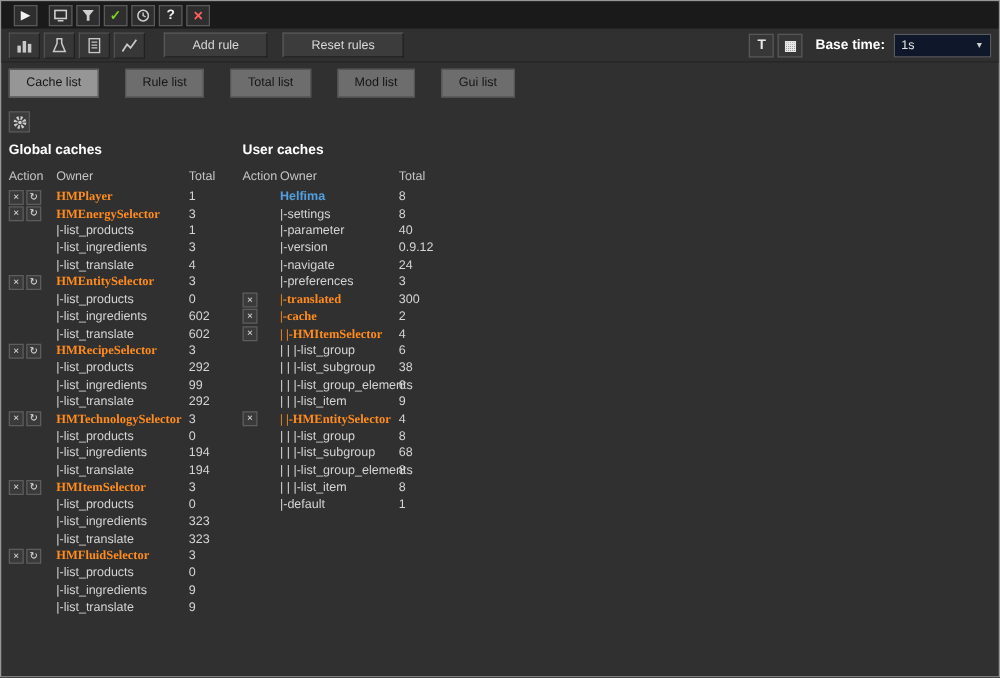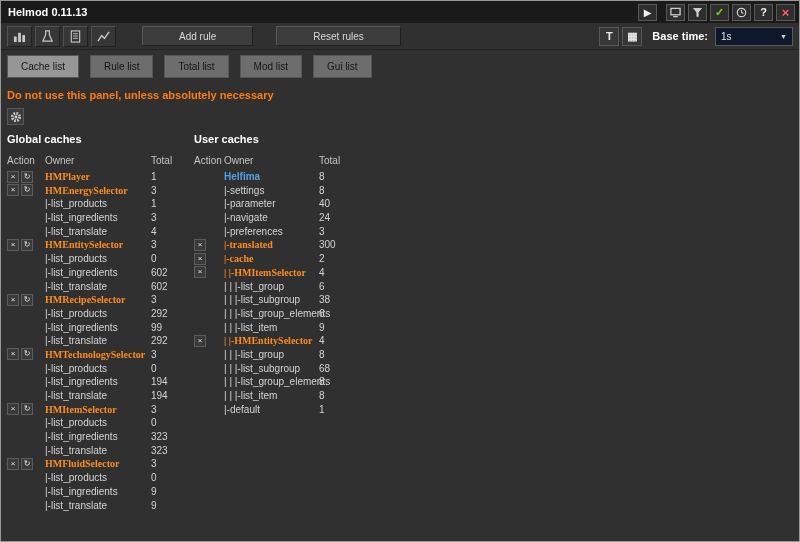--- a/index.html
+++ b/index.html
@@ -18,36 +18,36 @@
   .tb-btn.check { color: #7ed321; font-weight: bold; font-size: 11px; }
   .tb-btn.help { color: #f2f2f2; font-weight: bold; font-size: 11px; }
   .tb-btn.close { color: #ff5f5f; font-weight: bold; font-size: 13px; }
 
   
   .toolbar { height: 27px; display: flex; align-items: center; padding: 2px 6px;
              border-bottom: 1px solid #242424; flex: 0 0 auto; background: #313031; }
   .tool-btn { width: 25px; height: 21px; margin-right: 3px; background: #373737; border: 1px solid #515151;
               border-bottom-color: #202020; border-right-color: #202020;
               display: flex; align-items: center; justify-content: center; padding: 0; cursor: pointer; }
-  .txt-btn { margin-left: 23px; height: 20px; padding: 0 36px; background: #3c3c3c; border: 1px solid #585858;
+  .txt-btn { margin-left: 12px; height: 20px; padding: 0 22px; background: #3c3c3c; border: 1px solid #585858;
              border-bottom-color: #1f1f1f; border-right-color: #1f1f1f; color: #d8d8d8; font-size: 10px;
              cursor: pointer; font-family: "Liberation Sans", sans-serif; }
   .toolbar-right { margin-left: auto; display: flex; align-items: center; }
   .sq-btn { width: 20px; height: 19px; margin-left: 3px; background: #373737; border: 1px solid #585858;
             color: #e8e8e8; font-size: 11px; font-weight: bold; display: flex; align-items: center;
             justify-content: center; padding: 0; cursor: pointer; font-family: "Liberation Sans", sans-serif; }
   .base-time-label { font-size: 11px; font-weight: bold; color: #ffffff; margin: 0 7px 0 10px; }
   .dropdown { width: 78px; height: 19px; background: #0f172a; border: 1px solid #5a5a5a;
               display: flex; align-items: center; padding: 0 5px; color: #e2e2e2; font-size: 10px; cursor: pointer; }
   .dropdown .arrow { margin-left: auto; font-size: 7px; color: #cfcfcf; }
 
   
   .content { padding: 5px 6px; flex: 1; overflow: hidden; }
   .admin-title { font-size: 12px; font-weight: bold; color: #ffffff; margin: 1px 0 7px 0; }
-  .tabs { display: flex; gap: 11px; margin-bottom: 11px; }
+  .tabs { display: flex; gap: 21px; margin-bottom: 11px; }
   .tab { padding: 5px 13px; font-size: 10px; color: #151515; background: #6d6d6d;
          border: 1px solid #555555; cursor: pointer; font-family: "Liberation Sans", sans-serif; }
   .tab.active { background: #969696; }
   .warning { color: #ff7c14; font-size: 11px; font-weight: bold; margin: 3px 0 7px 0; }
   .gear-btn { width: 17px; height: 17px; background: #3c3c3c; border: 1px solid #585858;
               display: flex; align-items: center; justify-content: center; margin-bottom: 5px;
               cursor: pointer; padding: 0; }
 
   .caches { display: flex; }
   .cache-col.global { width: 187px; }
@@ -64,21 +64,20 @@
   .abtn { width: 12px; height: 12px; padding: 0; background: #3a3a3a; border: 1px solid #5d5d5d;
           color: #e2e2e2; font-size: 8px; line-height: 1; display: flex; align-items: center;
           justify-content: center; cursor: pointer; font-family: "Liberation Sans", sans-serif; }
 </style>
 </head>
 <body>
 
 <div class="window">
 
   <div class="titlebar">
-    <span class="title">Helmod 0.11.13</span>
     <button class="tb-btn play">
         <span>▶</span>
       </button>
     <button class="tb-btn">
       <svg width="11" height="11" viewBox="0 0 12 12">
           <rect x="1" y="1.5" width="10" height="7" fill="none" stroke="#cfcfcf" stroke-width="1.4"></rect>
           <line x1="3.5" y1="10.5" x2="8.5" y2="10.5" stroke="#cfcfcf" stroke-width="1.4"></line>
         </svg>
     </button>
     <button class="tb-btn">
@@ -147,21 +146,20 @@
   <div class="content">
 
     <div class="tabs">
       <button class="tab active">Cache list</button>
       <button class="tab">Rule list</button>
       <button class="tab">Total list</button>
       <button class="tab">Mod list</button>
       <button class="tab">Gui list</button>
     </div>
 
-    <div class="warning">Do not use this panel, unless absolutely necessary</div>
 
     <button class="gear-btn">
       <svg width="12" height="12" viewBox="0 0 20 20">
           <circle cx="10" cy="10" r="6" fill="none" stroke="#cccccc" stroke-width="5" stroke-dasharray="2.6 2.1"></circle>
           <circle cx="10" cy="10" r="2.4" fill="#cccccc"></circle>
         </svg>
     </button>
 
     <div class="caches">
       <div class="cache-col global">
@@ -338,20 +336,25 @@
               <span class="owner plain">|-settings</span>
               <span class="total">8</span>
             </div>
             <div class="trow">
               <span class="acts"></span>
               <span class="owner plain">|-parameter</span>
               <span class="total">40</span>
             </div>
             <div class="trow">
               <span class="acts"></span>
+              <span class="owner plain">|-version</span>
+              <span class="total">0.9.12</span>
+            </div>
+            <div class="trow">
+              <span class="acts"></span>
               <span class="owner plain">|-navigate</span>
               <span class="total">24</span>
             </div>
             <div class="trow">
               <span class="acts"></span>
               <span class="owner plain">|-preferences</span>
               <span class="total">3</span>
             </div>
             <div class="trow">
               <span class="acts">

